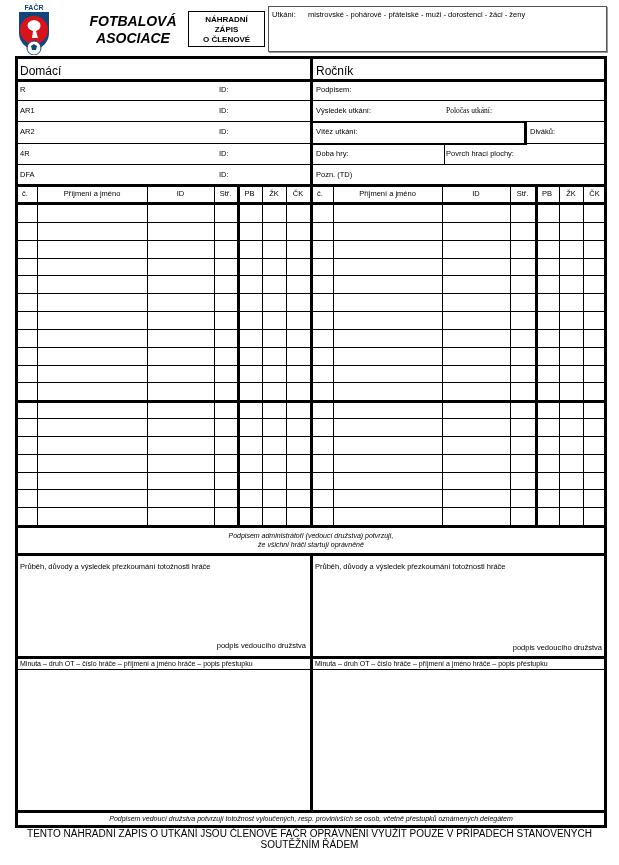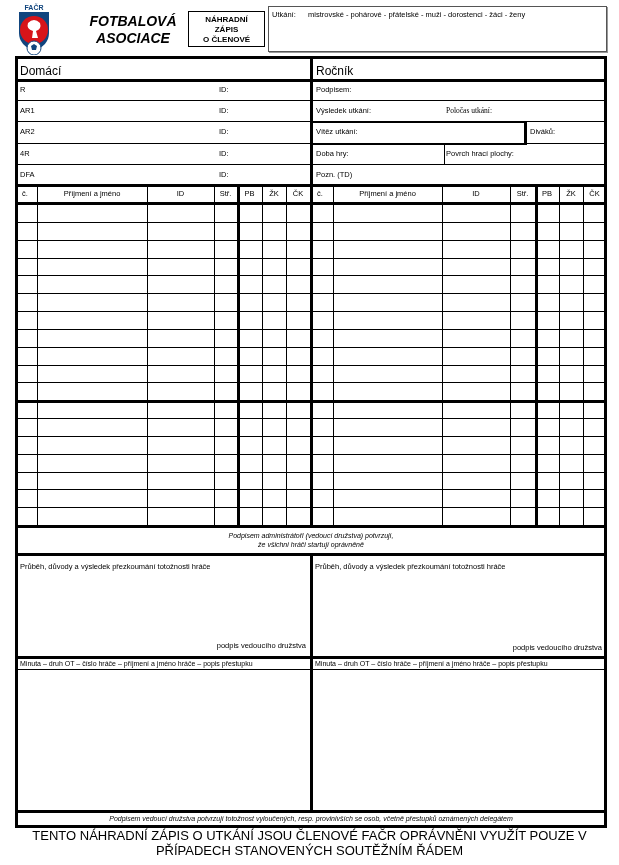--- a/index.html
+++ b/index.html
@@ -13,21 +13,21 @@
   .infobox span{position:absolute;top:0;}
   .form{left:15px;top:56px;width:592px;height:772px;border:3px solid #000;}
   .hline{position:absolute;left:0;right:0;height:0;border-top:1px solid #000;}
   .hline.thick{border-top-width:3px;}
   .vline{position:absolute;width:0;border-left:1px solid #000;}
   .vline.thick{border-left-width:3px;}
   .lbl{position:absolute;font-size:7.5px;white-space:nowrap;}
   .hdr{position:absolute;font-size:12px;white-space:nowrap;}
   .colh{position:absolute;font-size:7.5px;text-align:center;white-space:nowrap;}
   .ital{position:absolute;font-size:7px;font-style:italic;text-align:center;line-height:9px;}
-  .footer{left:0;width:619px;top:828px;font-size:13px;text-align:center;}
+  .footer{left:0;width:619px;top:828px;font-size:10px;text-align:center;}
   .cell{position:absolute;}
 </style>
 </head>
 <body>
 
 <div class="abs logo">
   <svg width="40" height="52" viewBox="0 0 40 52">
     <text x="20" y="7" font-size="7" font-weight="bold" fill="#11457e" text-anchor="middle" font-family="Liberation Sans, sans-serif">FAČR</text>
     <path d="M5 9 L35 9 L35 30 Q35 42 20 48 Q5 42 5 30 Z" fill="#11457e"></path>
     <circle cx="20" cy="27" r="14" fill="#d7141a"></circle>

